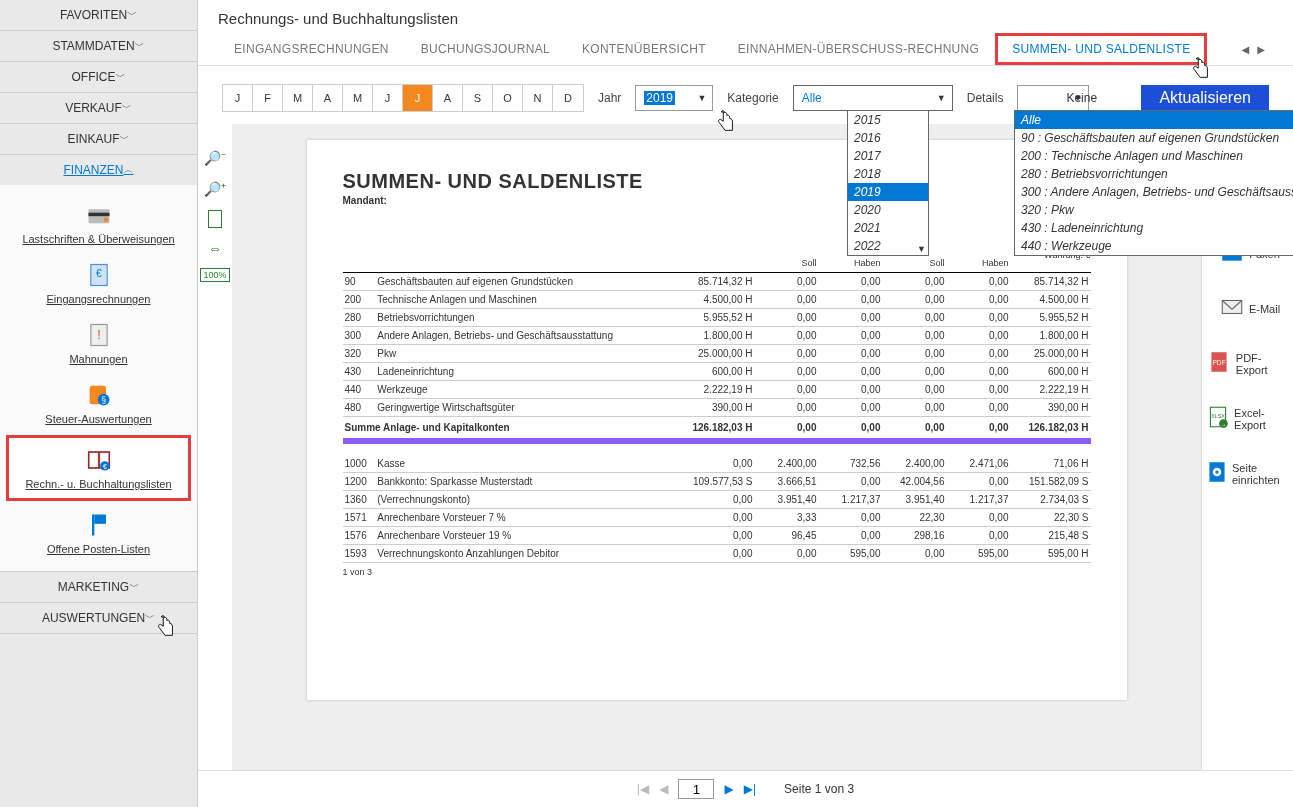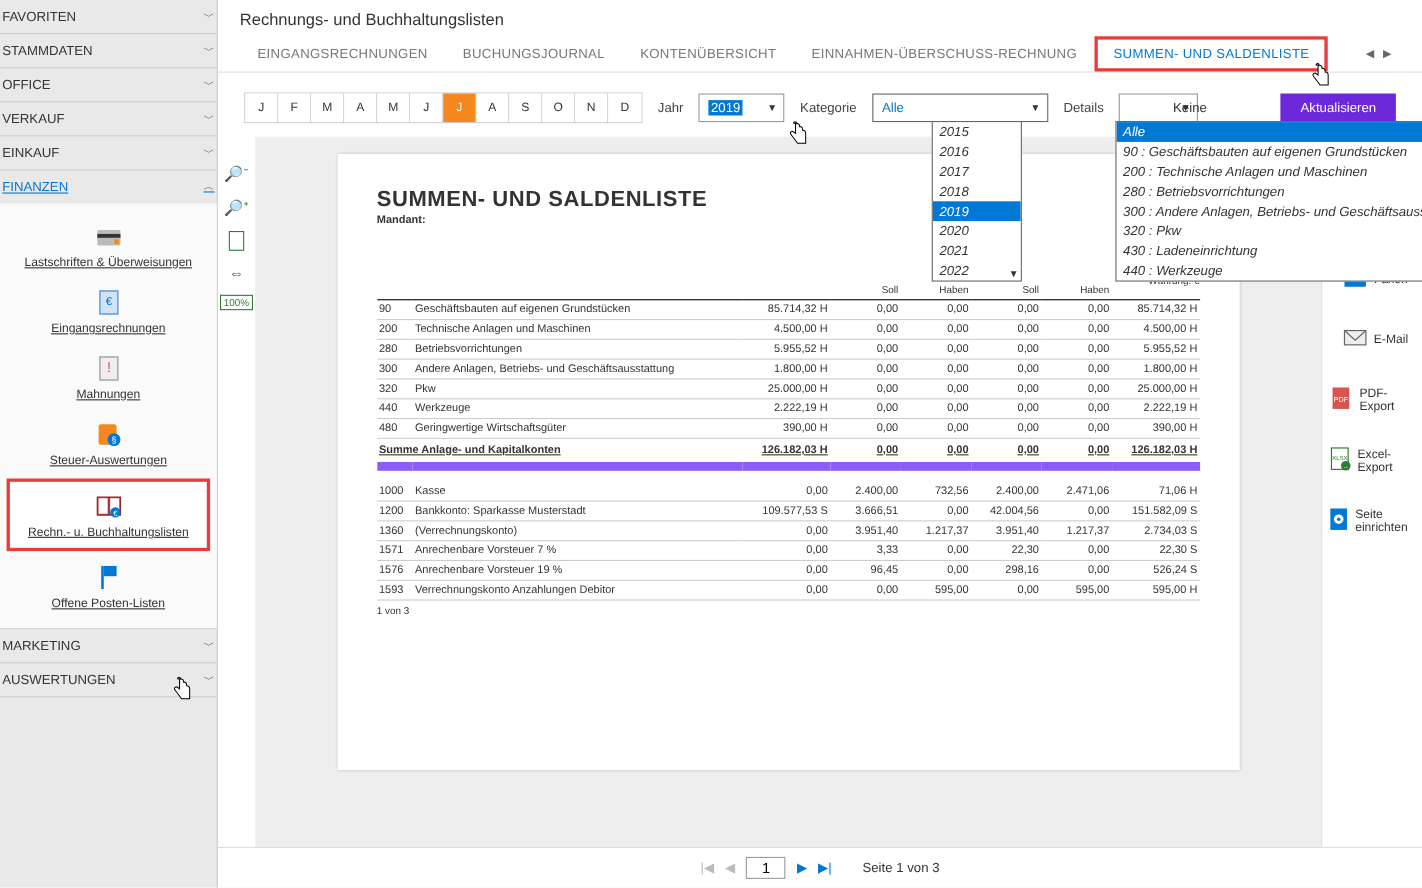--- a/index.html
+++ b/index.html
@@ -2,21 +2,21 @@
 <html><head>
 <meta charset="utf-8">
 <style>
   * { box-sizing: border-box; margin: 0; padding: 0; font-family: "Segoe UI", Arial, sans-serif; }
   body { width: 1293px; height: 807px; overflow: hidden; background: #fff; font-size: 12px; color: #333; }
   .app { display: flex; height: 100%; }
 
   
   .sidebar { width: 198px; background: #e9e9e9; border-right: 1px solid #ccc; display: flex; flex-direction: column; }
   .side-section { border-bottom: 1px solid #ccc; }
-  .side-header { display: flex; justify-content: space-between; align-items: center; padding: 8px 2px; font-size: 12px; cursor: pointer; }
+  .side-header { display: flex; justify-content: center; align-items: center; padding: 8px 2px; font-size: 12px; cursor: pointer; }
   .side-header.active { color: #0078d4; text-decoration: underline; }
   .side-header .chev { font-size: 10px; color: #555; }
   .side-content { background: #fafafa; padding: 8px 0; text-decoration: underline; }
   .side-item { display: flex; flex-direction: column; align-items: center; padding: 8px 4px; font-size: 11px; text-align: center; cursor: pointer; position: relative; }
   .side-item.highlight { border: 3px solid #e83b3b; background: #fff; margin: 2px 6px; }
   .side-icon { width: 28px; height: 28px; margin-bottom: 4px; display: flex; align-items: center; justify-content: center; }
   .side-icon svg { width: 100%; height: 100%; }
 
   
   .main { flex: 1; display: flex; flex-direction: column; }
@@ -34,21 +34,21 @@
   .month-btn { width: 30px; height: 26px; border-right: 1px solid #ccc; display: flex; align-items: center; justify-content: center; font-size: 11px; cursor: pointer; background: #fff; }
   .month-btn:last-child { border-right: none; }
   .month-btn.active { background: #f5871f; color: #fff; }
   .lbl { font-size: 12px; color: #444; margin: 0 6px; }
   .select-box { position: relative; border: 1px solid #999; height: 26px; display: flex; align-items: center; padding: 0 22px 0 8px; background: #fff; cursor: pointer; }
   .select-box.year { width: 78px; }
   .select-box.kat  { width: 160px; color: #0078d4; border-color: #666; }
   .select-box.det  { width: 68px; padding-left: 48px; }
   .select-box .selected.highlight { background: #0078d4; color: #fff; padding: 0 2px; }
   .select-box::after { content: "▼"; position: absolute; right: 6px; font-size: 9px; color: #333; }
-  .btn-primary { background: #6d28d9; color: #fff; border: none; height: 26px; padding: 0 18px; font-size: 12px; cursor: pointer; margin-left: auto; }
+  .btn-primary { background: #1d4ed8; color: #fff; border: none; height: 26px; padding: 0 18px; font-size: 16px; cursor: pointer; margin-left: auto; }
 
   
   .dropdown { position: absolute; background: #fff; border: 1px solid #666; z-index: 20; font-size: 12px; max-height: 160px; overflow: hidden; }
   .dropdown.year-dd { left: 649px; top: 44px; width: 82px; }
   .dropdown.kat-dd  { left: 816px; top: 44px; width: 345px; }
   .dd-item { padding: 2px 6px; cursor: pointer; white-space: nowrap; font-style: italic; }
   .dd-item.sel { background: #0078d4; color: #fff; }
   .dropdown.year-dd .scroll-ind { position: absolute; right: 2px; bottom: 1px; font-size: 9px; color: #333; }
 
   
@@ -61,21 +61,21 @@
   .paper h1 { font-size: 20px; font-weight: bold; margin-bottom: 2px; letter-spacing: .5px; }
   .paper .mandant { font-size: 10px; font-weight: bold; }
   .paper .currency { position: absolute; right: 36px; top: 110px; font-size: 9px; }
 
   table.rpt { width: 100%; border-collapse: collapse; margin-top: 48px; font-size: 10px; }
   table.rpt thead th { text-align: left; font-weight: bold; padding: 4px 2px; border-bottom: 1px solid #000; }
   table.rpt thead tr.sub th { border-bottom: 1px solid #000; font-weight: normal; font-size: 9px; }
   table.rpt th.r, table.rpt td.r { text-align: right; }
   table.rpt th.c { text-align: center; }
   table.rpt tbody td { padding: 3px 2px; border-bottom: 1px solid #ccc; }
-  table.rpt tbody tr.sum td { font-weight: bold; border-top: 1px solid #000; border-bottom: 8px solid #8b5cf6; padding: 5px 2px; text-decoration: underline; }
+  table.rpt tbody tr.sum td { font-weight: bold; border-top: 1px solid #000; border-bottom: 6px solid #8b5cf6; padding: 5px 2px; }
   .pg-num { text-align: left; font-size: 9px; margin-top: 4px; }
 
   
   .pager { display: flex; align-items: center; justify-content: center; padding: 8px; gap: 10px; border-top: 1px solid #ddd; font-size: 12px; }
   .pager input { width: 36px; text-align: center; border: 1px solid #999; height: 20px; }
   .pager .nav { color: #0078d4; cursor: pointer; font-size: 12px; }
   .pager .nav.dis { color: #bbb; }
 
   
   .actions { width: 92px; border-left: 1px solid #ddd; padding-top: 58px; display: flex; flex-direction: column; align-items: center; gap: 22px; }
@@ -339,20 +339,30 @@
                   <td>320</td>
                   <td>Pkw</td>
                   <td class="r">25.000,00 H</td>
                   <td class="r">0,00</td>
                   <td class="r">0,00</td>
                   <td class="r">0,00</td>
                   <td class="r">0,00</td>
                   <td class="r">25.000,00 H</td>
                 </tr>
                 <tr>
+                  <td>430</td>
+                  <td>Ladeneinrichtung</td>
+                  <td class="r">600,00 H</td>
+                  <td class="r">0,00</td>
+                  <td class="r">0,00</td>
+                  <td class="r">0,00</td>
+                  <td class="r">0,00</td>
+                  <td class="r">600,00 H</td>
+                </tr>
+                <tr>
                   <td>440</td>
                   <td>Werkzeuge</td>
                   <td class="r">2.222,19 H</td>
                   <td class="r">0,00</td>
                   <td class="r">0,00</td>
                   <td class="r">0,00</td>
                   <td class="r">0,00</td>
                   <td class="r">2.222,19 H</td>
                 </tr>
                 <tr>
@@ -418,21 +428,21 @@
                   <td class="r">22,30 S</td>
                 </tr>
                 <tr>
                   <td>1576</td>
                   <td>Anrechenbare Vorsteuer 19 %</td>
                   <td class="r">0,00</td>
                   <td class="r">96,45</td>
                   <td class="r">0,00</td>
                   <td class="r">298,16</td>
                   <td class="r">0,00</td>
-                  <td class="r">526,24 S</td>
+                  <td class="r">215,48 S</td>
                 </tr>
                 <tr>
                   <td>1593</td>
                   <td>Verrechnungskonto Anzahlungen Debitor</td>
                   <td class="r">0,00</td>
                   <td class="r">0,00</td>
                   <td class="r">595,00</td>
                   <td class="r">0,00</td>
                   <td class="r">595,00</td>
                   <td class="r">595,00 H</td>

